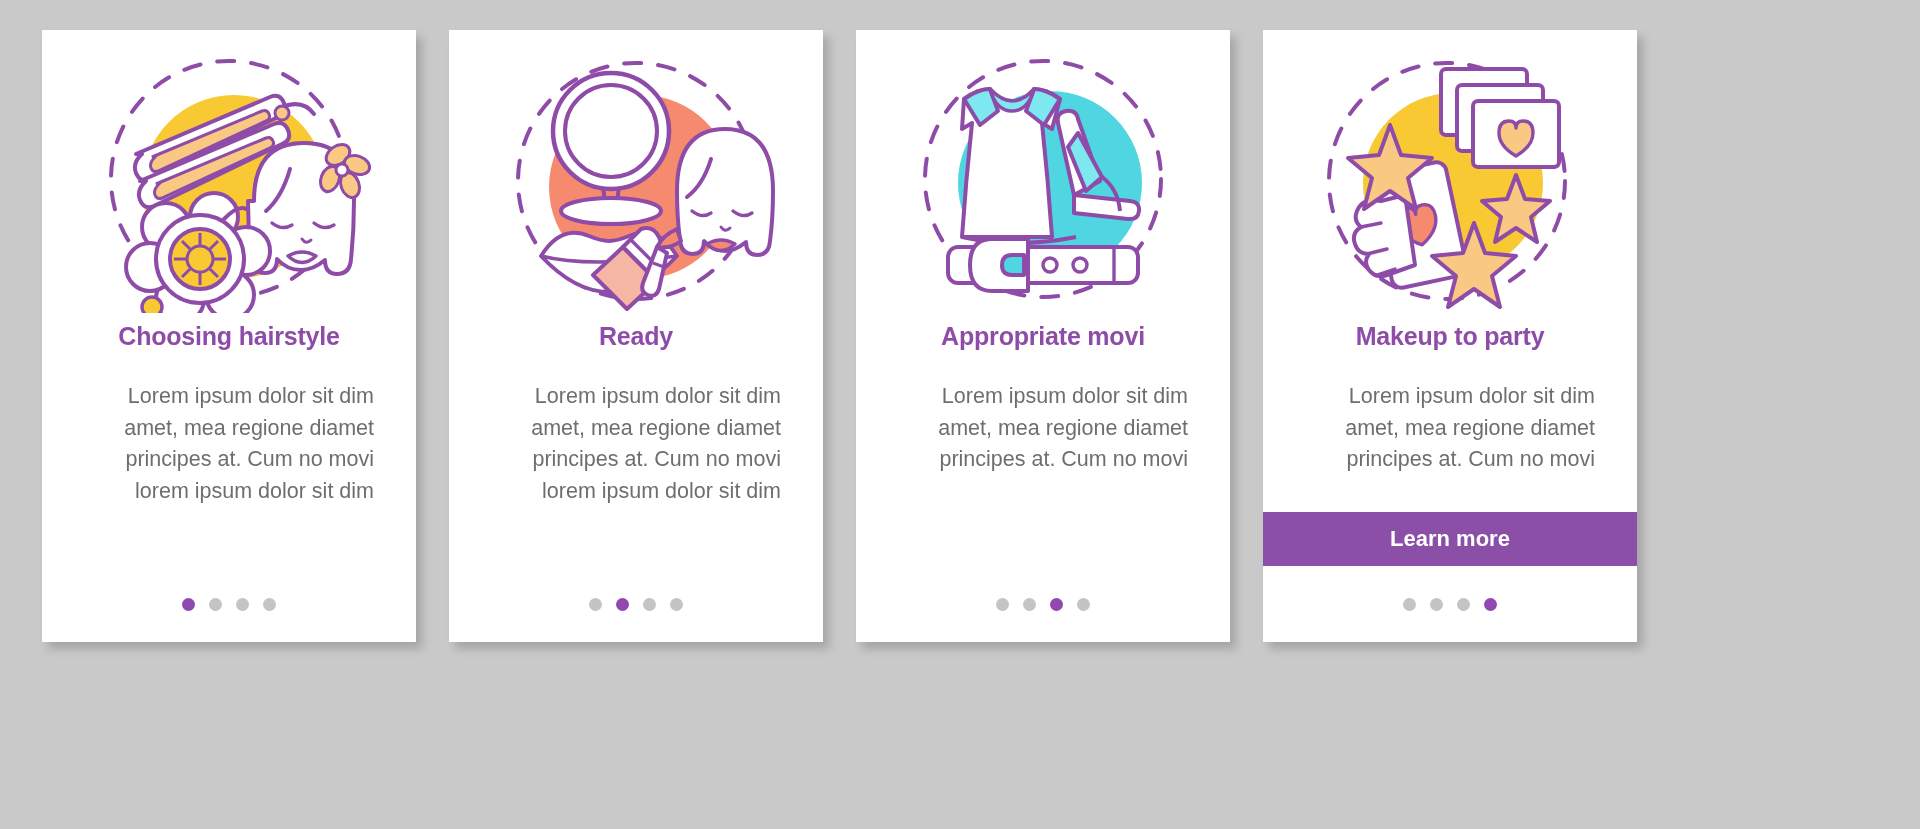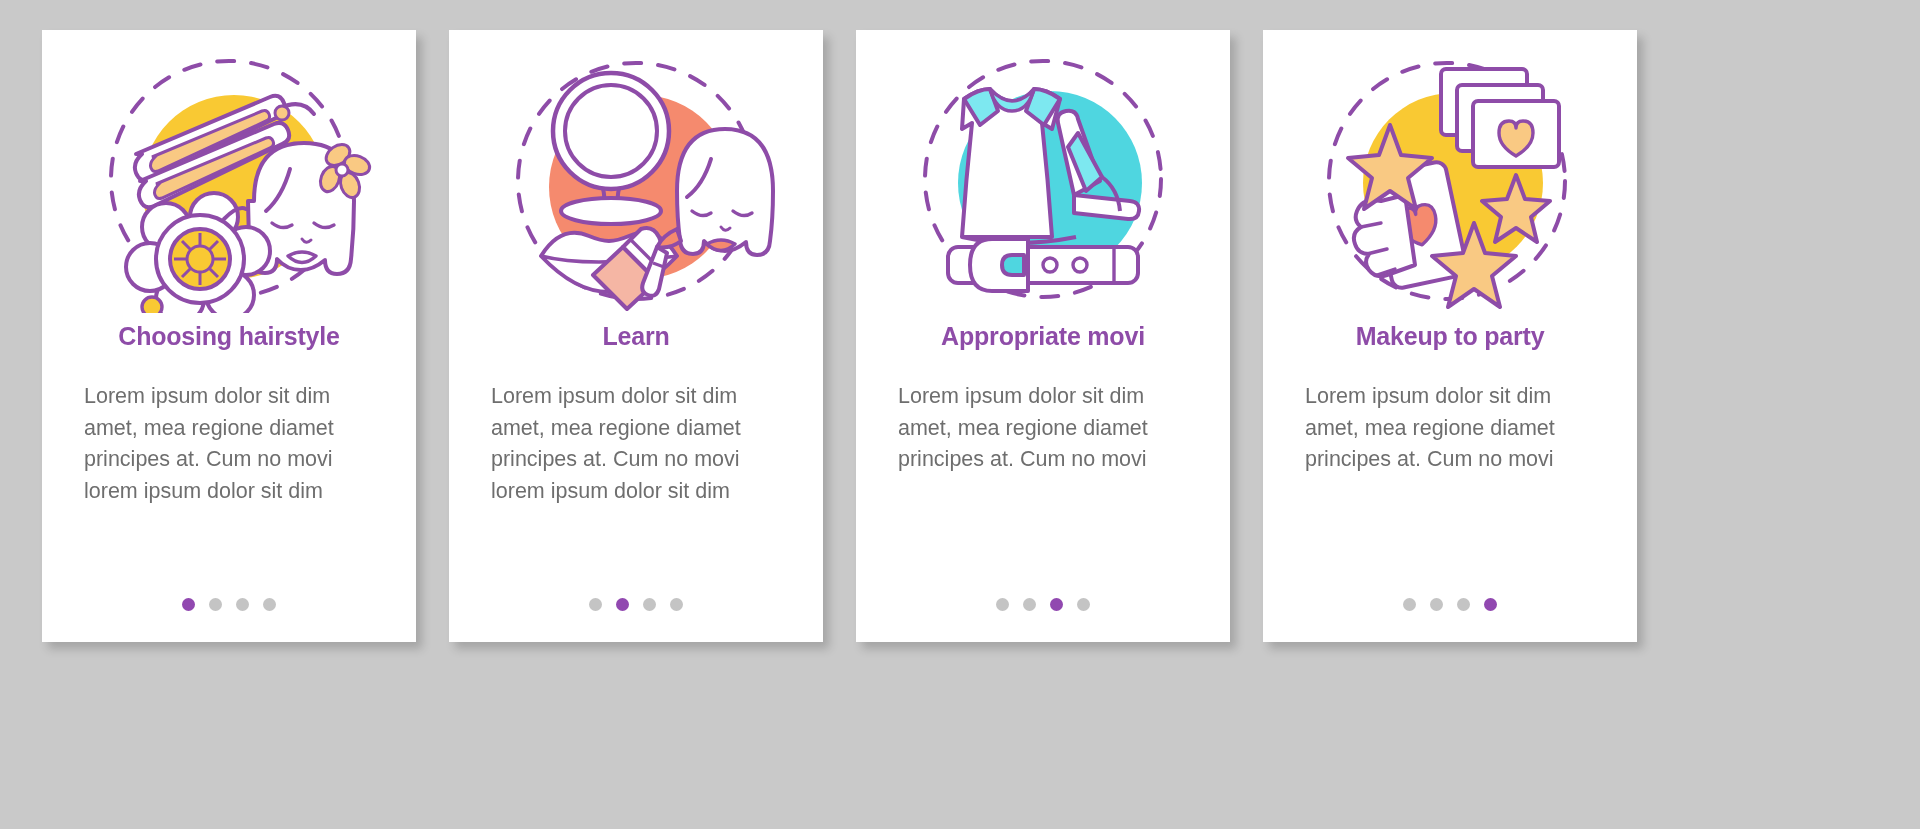--- a/index.html
+++ b/index.html
@@ -45,21 +45,21 @@
     font-weight: bold;
     color: #8e4ca8;
     letter-spacing: -0.2px;
     text-align: center;
     margin-top: 4px;
     line-height: 1;
   }
   .card-body {
     margin-top: 32px;
     width: 290px;
-    text-align: left;
+    text-align: right;
     font-size: 21.5px;
     line-height: 1.47;
     color: #6e6e6e;
     font-family: "Liberation Sans", sans-serif;
   }
   .spacer { flex: 1 1 auto; }
   .learn-btn {
     width: 100%;
     height: 54px;
     background: #8b4fa8;
@@ -191,21 +191,21 @@
           <path d="M240 176 q4 6 9 1" fill="none" stroke="#8e4ca8" stroke-width="3" stroke-linecap="round"></path>
           <path d="M226 193 q14 -8 28 0 q-14 13 -28 0 Z" fill="#f58a6e" stroke="#8e4ca8" stroke-width="3.4" stroke-linejoin="round"></path>
 
           <g stroke="#8e4ca8" stroke-width="4" stroke-linejoin="round">
             <path d="M196 178 q-14 6 -20 18 q14 2 24 -6 Z" fill="#f58a6e"></path>
             <path d="M176 196 L162 232 q-3 9 5 12 q8 3 11 -6 L186 202 Z" fill="#ffffff"></path>
           </g>
           <path d="M172 212 L183 216" fill="none" stroke="#8e4ca8" stroke-width="3"></path>
         </svg>
       </div>
-      <div class="card-title">Learn</div>
+      <div class="card-title">Ready</div>
       <div class="card-body">Lorem ipsum dolor sit dim amet, mea regione diamet principes at. Cum no movi lorem ipsum dolor sit dim</div>
       <div class="spacer"></div>
       <div class="dots">
         <span class="dot"></span>
         <span class="dot active"></span>
         <span class="dot"></span>
         <span class="dot"></span>
       </div>
     </div>
 
@@ -281,20 +281,21 @@
           </g>
 
           <path d="M84 104 l11 -30 l11 30 l31 3 l-24 20 l8 31 l-26 -18 l-26 18 l8 -31 l-24 -20 Z" fill="#f9c983" stroke="#8e4ca8" stroke-width="4" stroke-linejoin="round"></path>
           <path d="M212 148 l9 -24 l9 24 l25 2 l-19 16 l6 25 l-21 -14 l-21 14 l6 -25 l-19 -16 Z" fill="#f9c983" stroke="#8e4ca8" stroke-width="4" stroke-linejoin="round"></path>
           <path d="M168 202 l11 -30 l11 30 l31 3 l-24 20 l8 31 l-26 -18 l-26 18 l8 -31 l-24 -20 Z" fill="#f9c983" stroke="#8e4ca8" stroke-width="4" stroke-linejoin="round"></path>
         </svg>
       </div>
       <div class="card-title">Makeup to party</div>
       <div class="card-body">Lorem ipsum dolor sit dim amet, mea regione diamet principes at. Cum no movi</div>
       <div class="spacer"></div>
+      <button class="learn-btn">Learn more</button>
       <div class="dots">
         <span class="dot"></span>
         <span class="dot"></span>
         <span class="dot"></span>
         <span class="dot active"></span>
       </div>
     </div>
 
   </div>
 </div>

